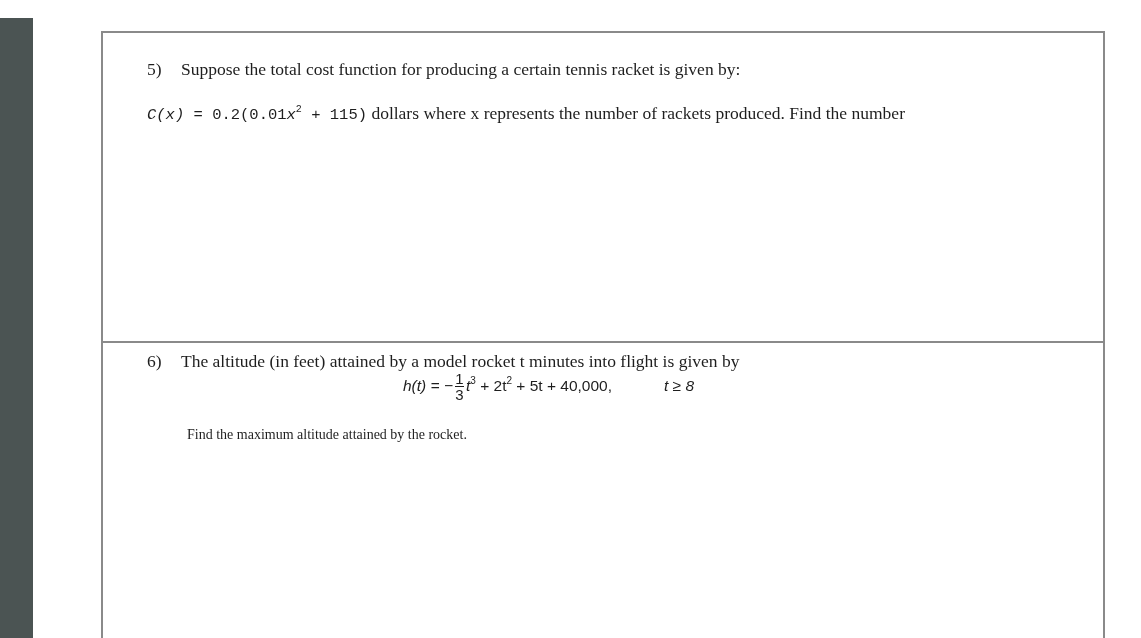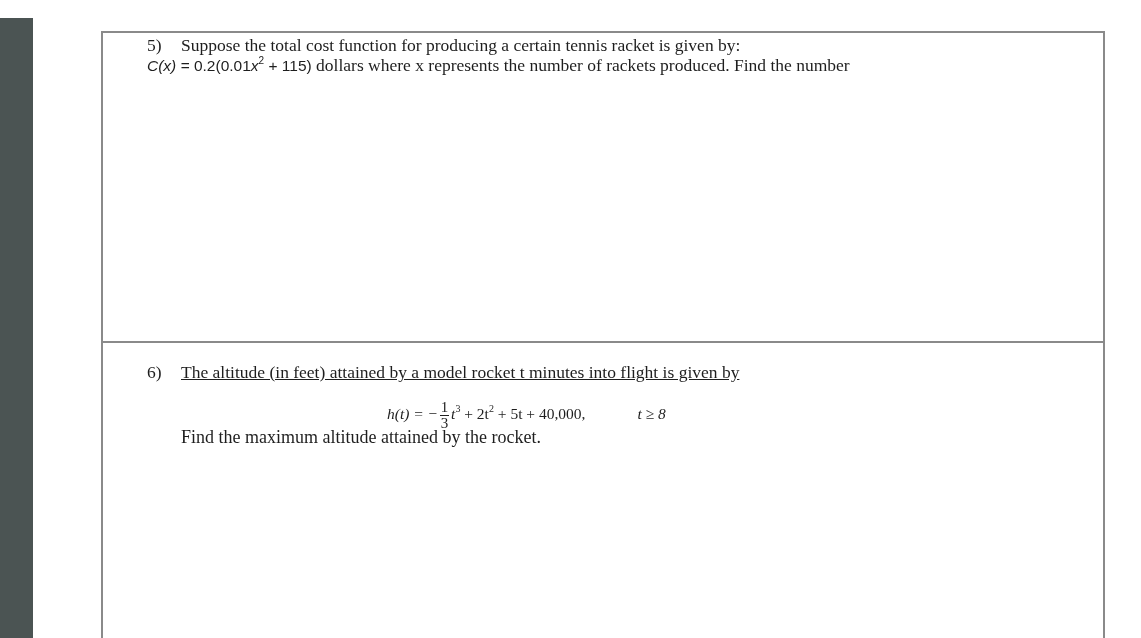--- a/index.html
+++ b/index.html
@@ -15,35 +15,35 @@
     }
     .sheet {
       position: absolute; left: 101px; top: 31px; width: 1004px; height: 620px;
       border: 2px solid #8a8a8a; border-bottom: none; box-sizing: border-box;
     }
     .cell { position: absolute; left: 0; right: 0; }
     .cell-5 { top: 0; height: 308px; border-bottom: 2px solid #8a8a8a; }
     .cell-6 { top: 310px; bottom: 0; }
     .q { position: absolute; font-size: 17.5px; line-height: 20px; }
     .q5 { left: 44px; top: 2px; width: 960px; }
-    .q5 .line { white-space: nowrap; }
+    .q5 .line { white-space: nowrap; margin-top: 24px; }
     .num { display: inline-block; width: 34px; }
-    .math { font-family: Liberation Sans, sans-serif; font-size: 15.5px; }
+    .math { font-family: Liberation Mono, monospace; font-size: 15.5px; }
     .mi { font-style: italic; }
     sup { font-size: 10px; vertical-align: 7px; line-height: 0; }
-    .q6 { left: 44px; top: 19px; text-decoration: underline; }
+    .q6 { left: 44px; top: 8px; }
     .formula {
-      position: absolute; left: 284px; top: 28px; white-space: nowrap;
-      font-family: Liberation Serif, serif; font-size: 15.5px; height: 42px; margin-top: 29px;
+      position: absolute; left: 300px; top: 28px; white-space: nowrap;
+      font-family: Liberation Sans, sans-serif; font-size: 15.5px; height: 42px;
     }
     .frac { display: inline-block; vertical-align: middle; text-align: center; margin: 0 2px; }
     .frac span { display: block; line-height: 15px; font-size: 15px; }
     .frac .bar { border-top: 1.5px solid #1e1e1e; width: 9px; margin: 0 auto; height: 0; }
     .cond { margin-left: 52px; }
-    .q6-instr { position: absolute; left: 78px; top: 84px; white-space: nowrap; font-size: 18px; }
+    .q6-instr { position: absolute; left: 84px; top: 84px; white-space: nowrap; font-size: 14px; }
   </style>
 </head>
 <body>
 
 <div class="side-bar"></div>
 
 <div class="sheet">
   <div class="cell cell-5">
     <div class="q q5">
       <div class="line">

